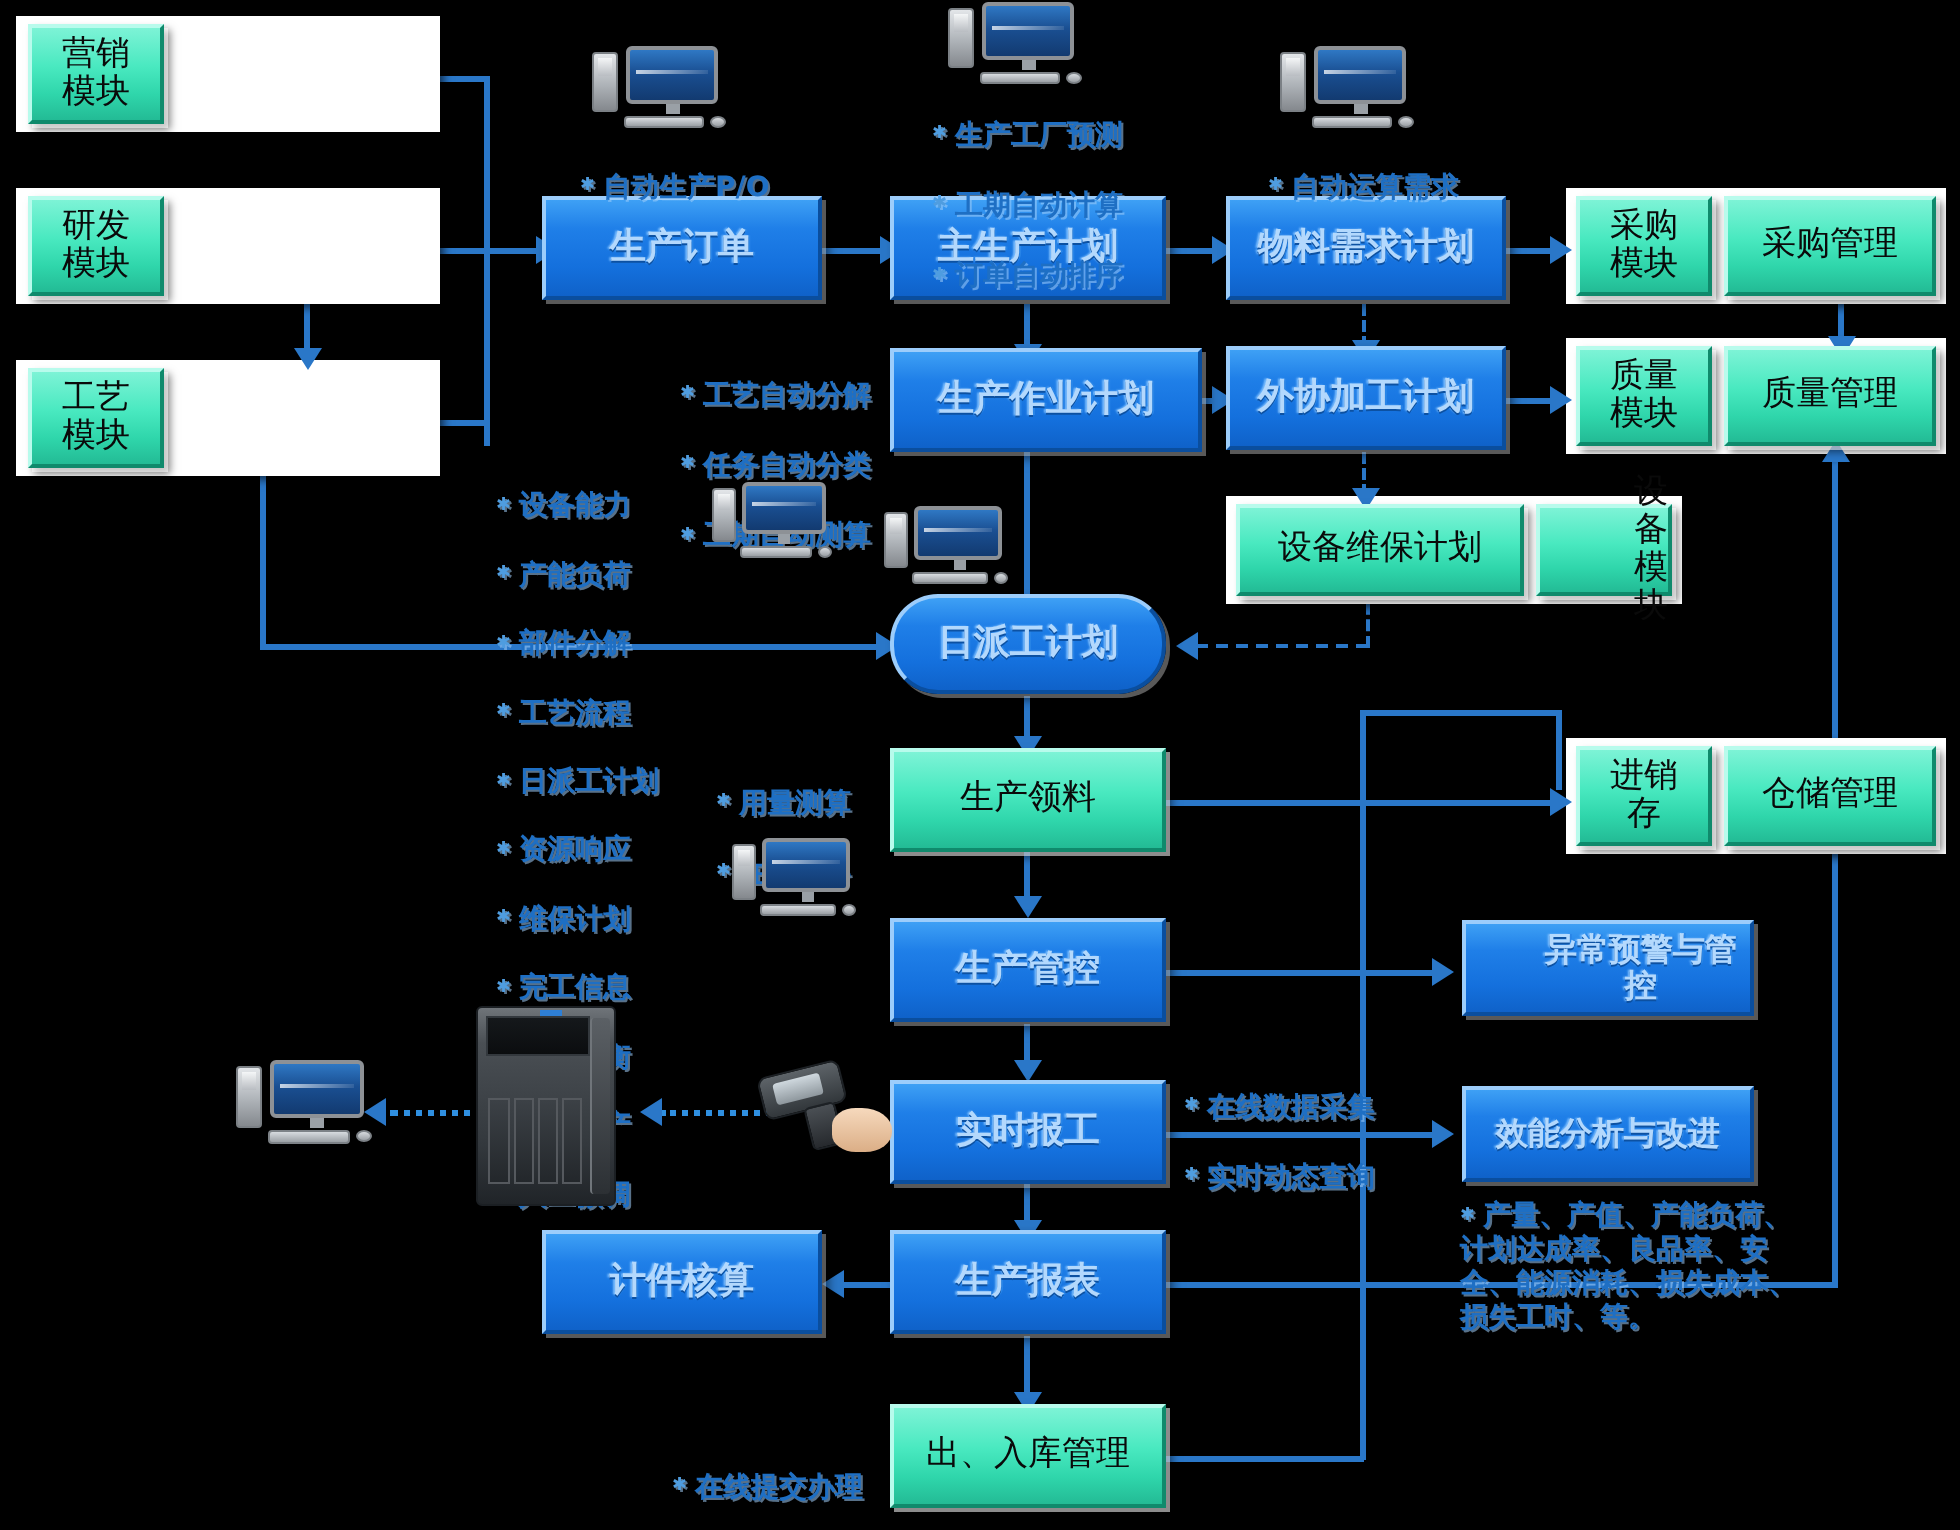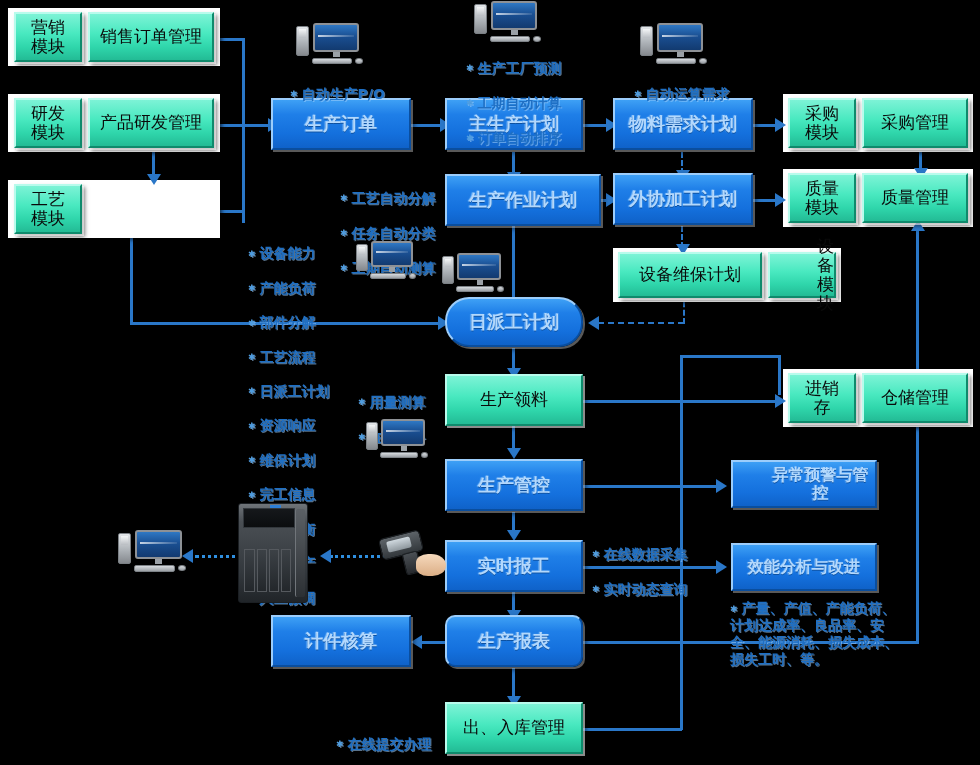--- a/index.html
+++ b/index.html
@@ -218,26 +218,24 @@
   <div class="ln v" style="left:778px;top:355px;height:40px;"></div>
 
   <div class="dotline" style="left:195px;top:555px;width:60px;"></div>
   <div class="arw l" style="left:182px;top:549px;"></div>
   <div class="dotline" style="left:330px;top:555px;width:56px;"></div>
   <div class="arw l" style="left:320px;top:549px;"></div>
 
   <div class="plate" style="left:8px;top:8px;width:212px;height:58px;"></div>
   <div class="box green" style="left:14px;top:12px;width:68px;height:50px;">营销
 模块</div>
-  <div class="box green" style="left:88px;top:12px;width:126px;height:50px;">销售订单管理</div>
 
   <div class="plate" style="left:8px;top:94px;width:212px;height:58px;"></div>
   <div class="box green" style="left:14px;top:98px;width:68px;height:50px;">研发
 模块</div>
-  <div class="box green" style="left:88px;top:98px;width:126px;height:50px;">产品研发管理</div>
 
   <div class="plate" style="left:8px;top:180px;width:212px;height:58px;"></div>
   <div class="box green" style="left:14px;top:184px;width:68px;height:50px;">工艺
 模块</div>
 
   <div class="plate" style="left:783px;top:94px;width:190px;height:58px;"></div>
   <div class="box green" style="left:788px;top:98px;width:68px;height:50px;">采购
 模块</div>
   <div class="box green" style="left:862px;top:98px;width:106px;height:50px;">采购管理</div>
 
@@ -276,21 +274,21 @@
   </div>
   <div class="box green" style="left:445px;top:374px;width:138px;height:52px;">
     <span>生产领料</span>
   </div>
   <div class="box blue" style="left:445px;top:459px;width:138px;height:52px;">
     <span class="lbl">生产管控</span>
   </div>
   <div class="box blue" style="left:445px;top:540px;width:138px;height:52px;">
     <span class="lbl">实时报工</span>
   </div>
-  <div class="box blue" style="left:445px;top:615px;width:138px;height:52px;border-radius:10px;">
+  <div class="box blue" style="left:445px;top:615px;width:138px;height:52px;">
     <span class="lbl">生产报表</span>
   </div>
   <div class="box blue" style="left:271px;top:615px;width:140px;height:52px;">
     <span class="lbl">计件核算</span>
   </div>
   <div class="box green" style="left:445px;top:702px;width:138px;height:52px;">
     <span>出、入库管理</span>
   </div>
   <div class="box blue" style="left:731px;top:460px;width:146px;height:48px;padding-left:33px;">
     <span class="lbl" style="font-size:16px;">异常预警与管控</span>

